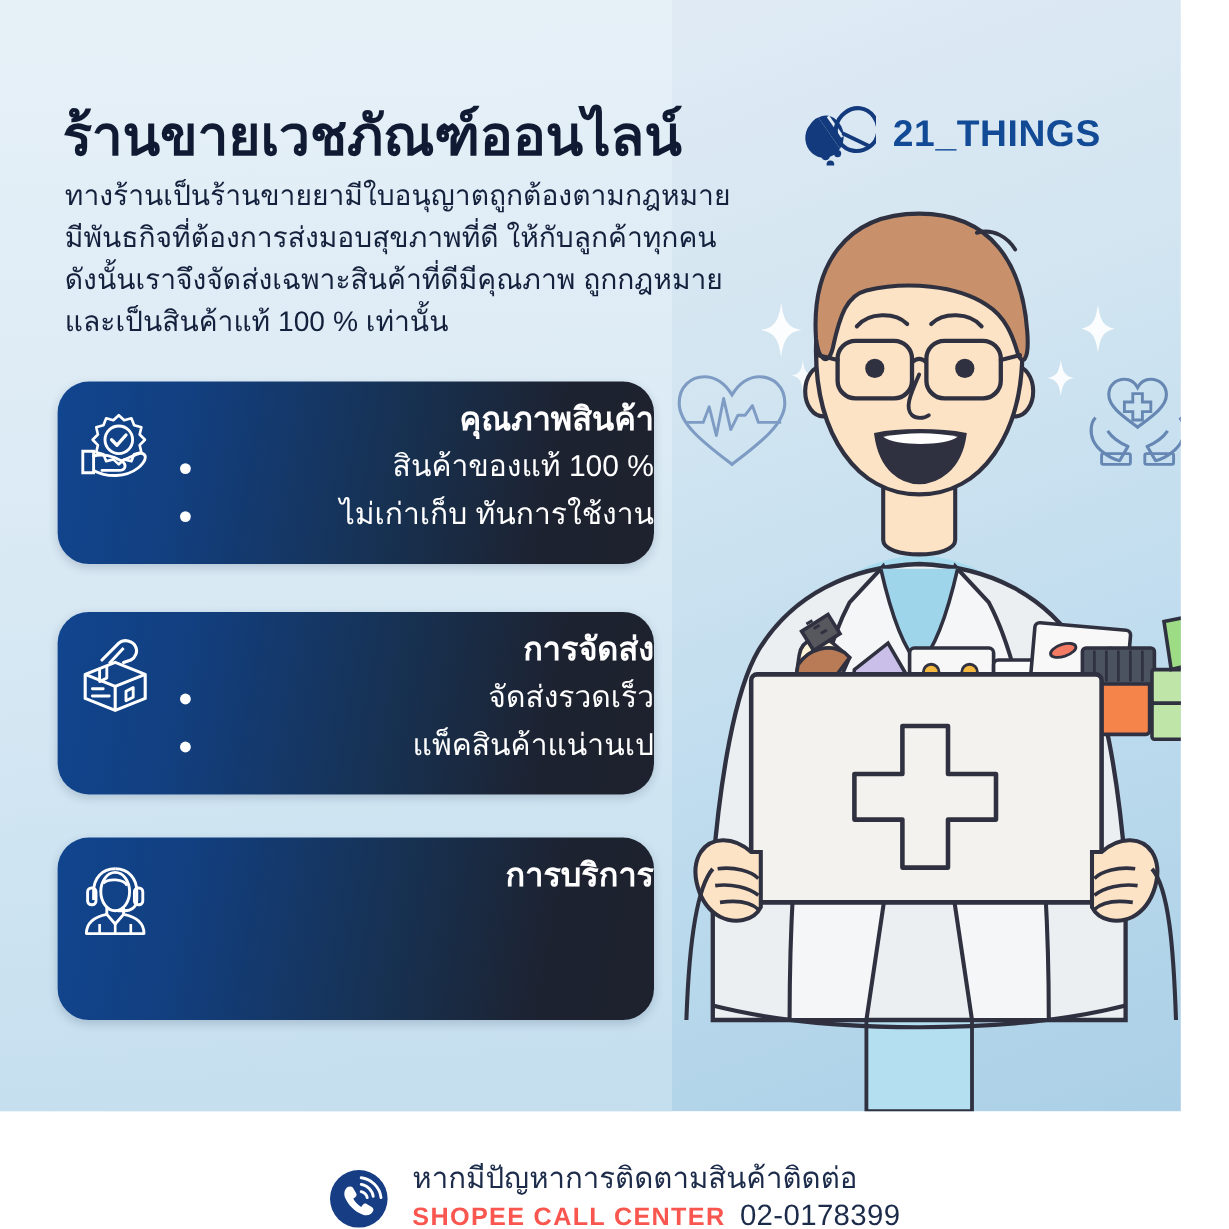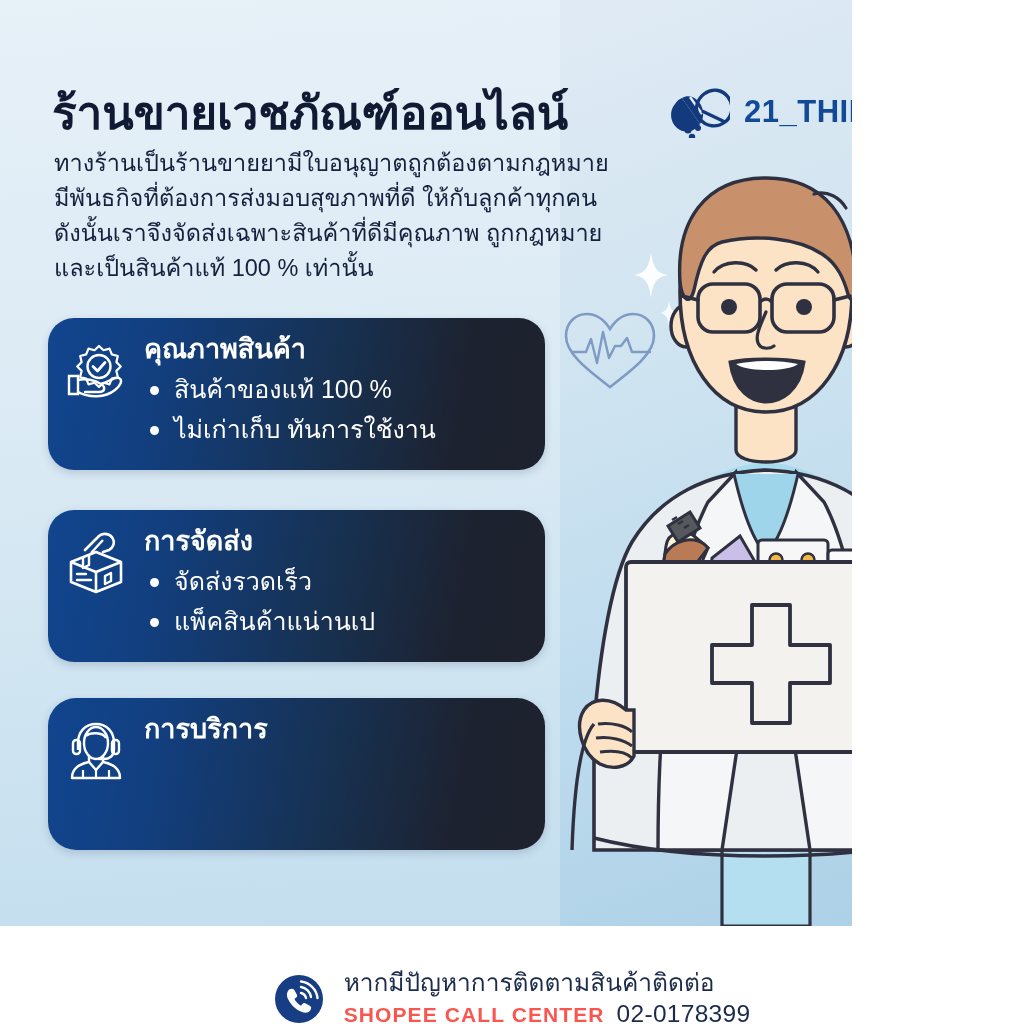--- a/index.html
+++ b/index.html
@@ -1,21 +1,21 @@
 <!DOCTYPE html>
 <html><head>
 <meta charset="utf-8">
 <style>
   html,body{margin:0;padding:0;}
   body{
     width:1024px;height:1024px;overflow:hidden;
     font-family:"Liberation Sans","DejaVu Sans",sans-serif;
     background:#ffffff;
   }
-  #root{position:relative;width:852px;height:1024px;overflow:hidden;background:#fff;}
+  #root{position:relative;width:984px;height:1024px;overflow:hidden;background:#fff;}
 
   
   .bg-panel{
     position:absolute;left:0;top:0;width:1024px;height:926px;
     background:linear-gradient(160deg,#e3eef6 0%,#dfeaf4 18%,#d2e5f1 42%,#bfdcee 68%,#aacfe6 100%);
   }
   .bg-soft-left{
     position:absolute;left:0;top:0;width:560px;height:926px;
     background:linear-gradient(180deg,#e7f1f8 0%,#dcebf5 45%,#c7e0ef 100%);
     opacity:.85;
@@ -36,24 +36,25 @@
   
   .brand{position:absolute;left:668px;top:86px;display:flex;align-items:center;gap:14px;}
   .brand-name{font-size:31px;font-weight:bold;color:#124a96;letter-spacing:.5px;}
 
   
   .card{
     position:absolute;left:48px;width:497px;height:152px;border-radius:26px;
     background:linear-gradient(100deg,#11458f 0%,#123f7f 22%,#17304f 58%,#1d2230 82%,#1e222e 100%);
     display:flex;align-items:flex-start;
     box-shadow:0 3px 8px rgba(20,40,80,.18);
+    text-align:right;
   }
   #card-0{top:318px;}
   #card-1{top:510px;}
-  #card-2{top:698px;border-radius:28px;}
+  #card-2{top:698px;}
   .card-icon{width:96px;flex:0 0 96px;display:flex;align-items:flex-start;justify-content:center;padding-top:22px;}
   .card-body{flex:1;padding-top:16px;}
   .card-title{
     font-size:27px;font-weight:bold;color:#ffffff;line-height:1.15;margin-bottom:4px;
   }
   .bullets{list-style:none;margin:0;padding:0;}
   .bullets li{
     position:relative;font-size:25px;color:#ffffff;line-height:40px;padding-left:30px;font-weight:500;
   }
   .bullets li::before{

